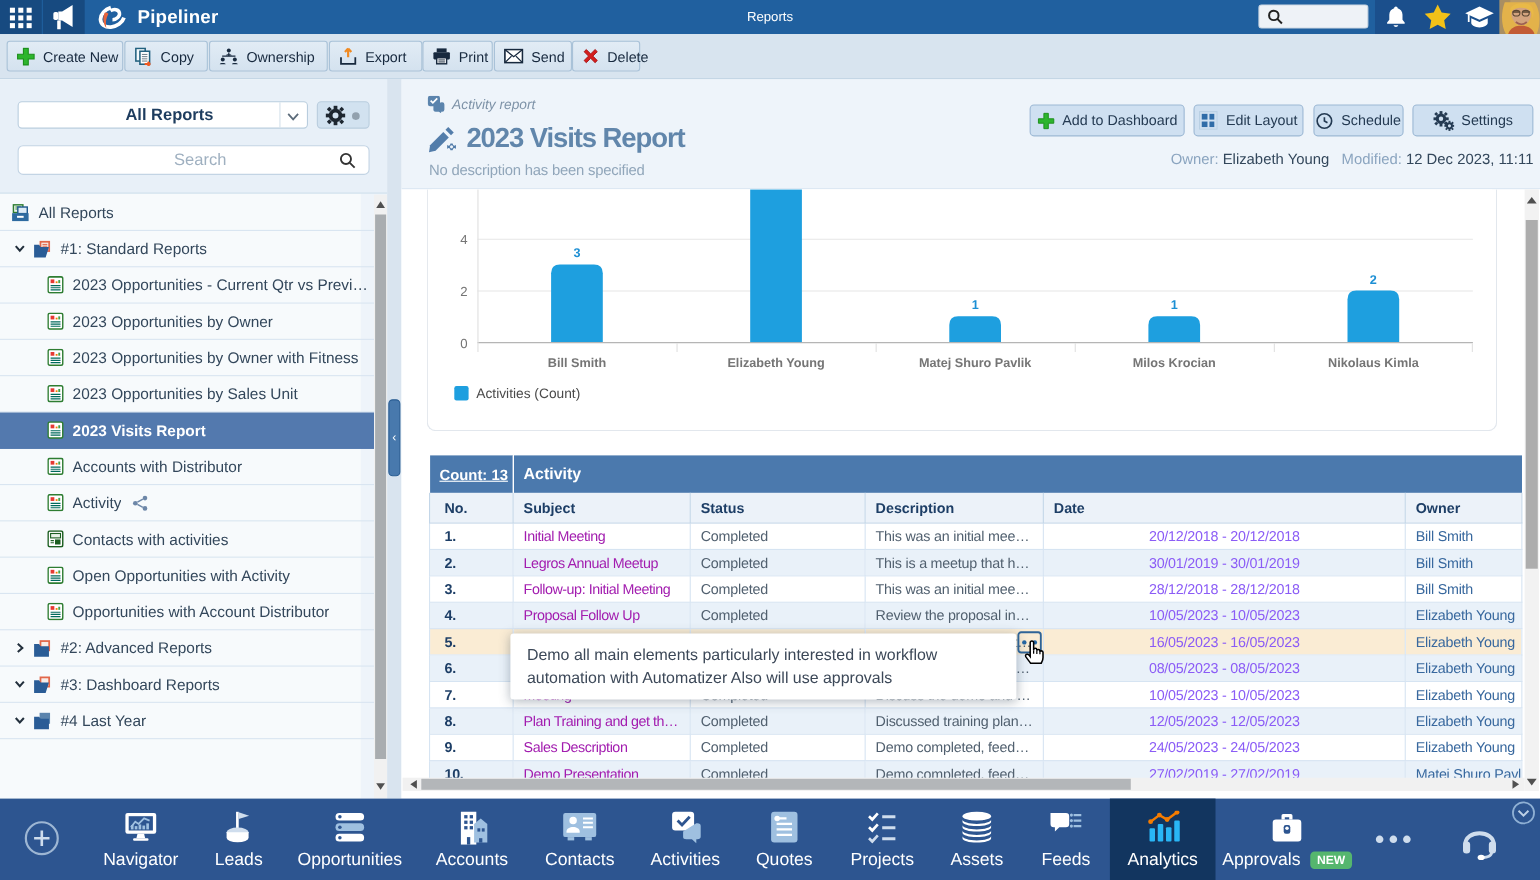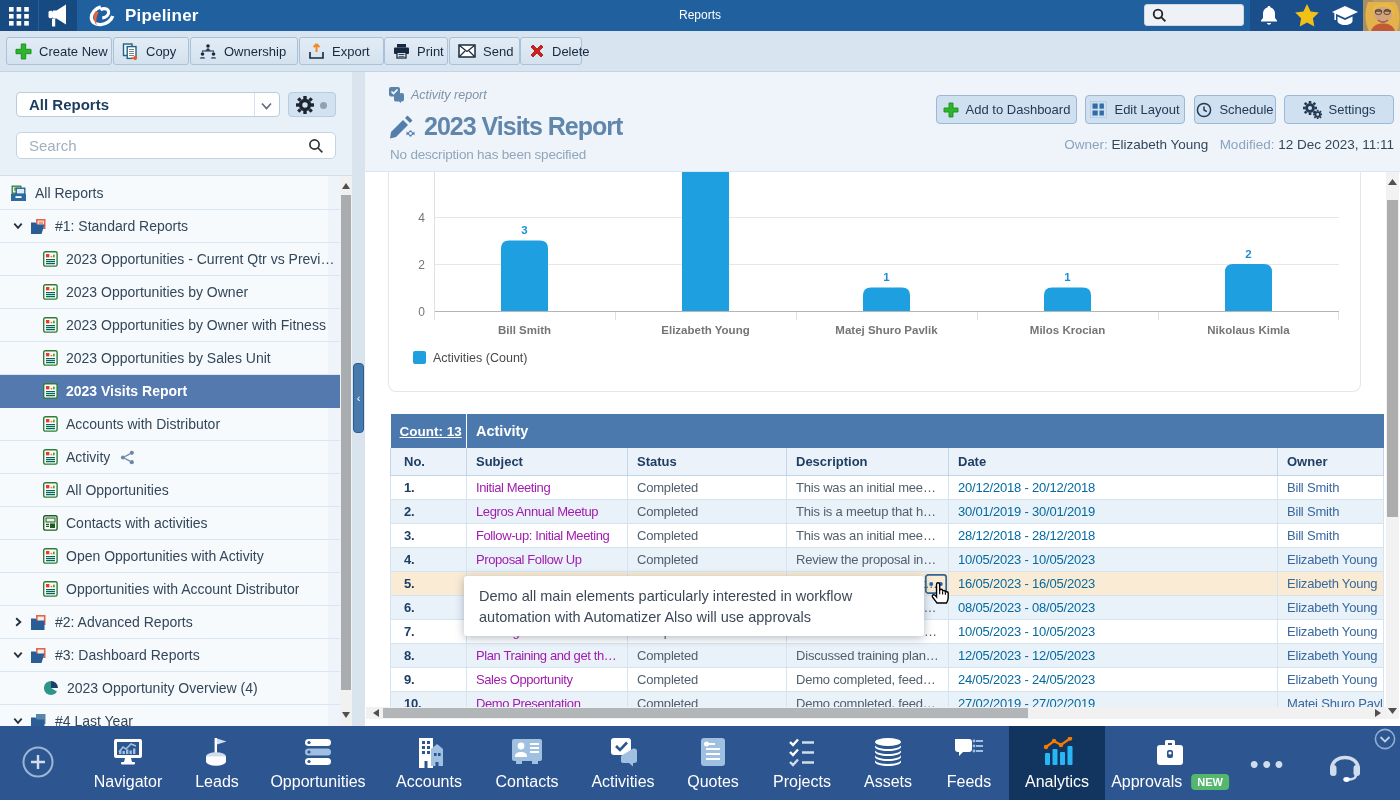--- a/index.html
+++ b/index.html
@@ -20,21 +20,21 @@
 
   
   #toolbar { position:absolute; left:0; top:31px; width:1400px; height:41px; background:#d8e4ef;
     border-bottom:1px solid #c2d4e4; }
   .tbtn { position:absolute; top:6px; height:28px; background:linear-gradient(#e2ecf5,#d4e2ef);
     border:1px solid #a9c2d8; border-radius:3px; display:flex; align-items:center;
     font-size:13px; color:#17293e; padding:0 8px; white-space:nowrap; }
   .tbtn svg { margin-right:7px; flex-shrink:0; }
 
   
-  #sidebar { position:absolute; left:0; top:72px; width:328px; height:654px; background:#f7fafc; }
+  #sidebar { position:absolute; left:0; top:72px; width:328px; height:654px; background:#f7fafc;text-align:center; }
   #sidepanel { position:absolute; left:0; top:0; width:352px; height:104px; background:#e8f0f8;
     border-bottom:1px solid #d0dfec; }
   #dropdown { position:absolute; left:16px; top:20px; width:264px; height:25px; background:#fff;
     border:1px solid #b9cdde; border-radius:4px; font-size:15px; font-weight:bold; color:#1d3c5e;
     line-height:23px; padding-left:12px; }
   #dd-sep { position:absolute; right:24px; top:0; width:1px; height:23px; background:#d5e1ec; }
   #gearbtn { position:absolute; left:288px; top:20px; width:48px; height:25px; background:#d2e2f0;
     border:1px solid #b9cdde; border-radius:4px; }
   #sidesearch { position:absolute; left:16px; top:60px; width:320px; height:27px; background:#fff;
     border:1px solid #c3d4e4; border-radius:5px; font-size:15px; color:#9fb0c0; line-height:25px;
@@ -83,21 +83,21 @@
   #rpttable .h1 th { background:#4b79ad; color:#fff; height:34px; text-align:left; font-size:13.5px; }
   #rpttable .h2 th { background:#ecf2f9; color:#1d3e66; height:27px; text-align:left;
     border:1px solid #c3d6e8; border-top:none; }
   #rpttable td { height:24px; border:1px solid #d6e4f2; color:#51606f; letter-spacing:-0.2px; }
   #rpttable td:first-child { color:#1d3e66; font-weight:bold; padding-left:13px; }
   #rpttable .h2 th:first-child { padding-left:13px; }
   #rpttable tr.alt td { background:#e9f1f9; }
   #rpttable tr.hov td { background:#faecd4; }
   #rpttable td.subj { color:#a21caf; text-overflow:ellipsis; letter-spacing:-0.4px; }
   #rpttable td.owner { color:#38689e; }
-  #rpttable td.date { text-align:left; color:#0369a1; }
+  #rpttable td.date { text-align:center; color:#8b5cf6; }
   #rpttable td.desc { text-overflow:ellipsis; }
   #rpttable td.owner { padding:0 0 0 9px; }
 
   
   #tooltip { position:absolute; left:99px; top:404px; width:460px; height:60px; background:#fff;
     border-radius:3px; box-shadow:0 2px 10px rgba(40,60,80,.35); font-size:14.5px; color:#3c4858;
     padding:10px 0 0 15px; line-height:21px; }
 
   
   .sb-v { position:absolute; left:1021px; top:0; width:13px; height:547px; background:#f2f2f2; }
@@ -382,59 +382,48 @@
           <g fill="#6d87a8">
             <circle cx="11.8" cy="2.8" r="2.1"></circle>
             <circle cx="3" cy="7.5" r="2.1"></circle>
             <circle cx="11.8" cy="12.2" r="2.1"></circle>
           </g>
           <path d="M4.9 6.5 L9.9 3.8 M4.9 8.5 L9.9 11.2" stroke="#6d87a8" stroke-width="1.4"></path>
         </svg>
       </div>
     <div class="trow">
         <span style="width:43px"></span>
+        <svg class="ticon" width="15" height="16" viewBox="0 0 15 16">
+          <rect x=".7" y=".7" width="13.4" height="14.4" rx="1.6" fill="#fff" stroke="#1b5e20" stroke-width="1.4"></rect>
+          <rect x="3" y="3" width="9" height="4" fill="#e8f2e8" stroke="#1b5e20" stroke-width="1"></rect>
+          <rect x="7" y="8.4" width="5" height="4.6" fill="#1b5e20"></rect>
+          <path d="M3 9.4 H6 M3 11.4 H6" stroke="#1b5e20" stroke-width="1.1"></path>
+        </svg>
+      <span class="txt">Contacts with activities</span>
+      </div>
+    <div class="trow">
+        <span style="width:43px"></span>
         <svg class="ticon doc" width="15" height="16" viewBox="0 0 15 16">
           <rect x=".7" y=".7" width="13.4" height="14.4" rx="1.6" fill="#fff" stroke="#2e7d32" stroke-width="1.4"></rect>
           <rect x="3" y="3" width="3.4" height="3.4" fill="#e53935"></rect>
           <rect x="7.6" y="4.8" width="1.7" height="1.6" fill="#f57c00"></rect>
           <rect x="10" y="3.6" width="1.7" height="2.8" fill="#43a047"></rect>
           <path d="M3 8.6 H12 M3 10.6 H12 M3 12.6 H12" stroke="#00695c" stroke-width="1.1"></path>
         </svg>
-      <span class="txt">All Opportunities</span>
-      </div>
-    <div class="trow">
-        <span style="width:43px"></span>
-        <svg class="ticon" width="15" height="16" viewBox="0 0 15 16">
-          <rect x=".7" y=".7" width="13.4" height="14.4" rx="1.6" fill="#fff" stroke="#1b5e20" stroke-width="1.4"></rect>
-          <rect x="3" y="3" width="9" height="4" fill="#e8f2e8" stroke="#1b5e20" stroke-width="1"></rect>
-          <rect x="7" y="8.4" width="5" height="4.6" fill="#1b5e20"></rect>
-          <path d="M3 9.4 H6 M3 11.4 H6" stroke="#1b5e20" stroke-width="1.1"></path>
-        </svg>
-      <span class="txt">Contacts with activities</span>
+      <span class="txt">Open Opportunities with Activity</span>
       </div>
     <div class="trow">
         <span style="width:43px"></span>
         <svg class="ticon doc" width="15" height="16" viewBox="0 0 15 16">
           <rect x=".7" y=".7" width="13.4" height="14.4" rx="1.6" fill="#fff" stroke="#2e7d32" stroke-width="1.4"></rect>
           <rect x="3" y="3" width="3.4" height="3.4" fill="#e53935"></rect>
           <rect x="7.6" y="4.8" width="1.7" height="1.6" fill="#f57c00"></rect>
           <rect x="10" y="3.6" width="1.7" height="2.8" fill="#43a047"></rect>
           <path d="M3 8.6 H12 M3 10.6 H12 M3 12.6 H12" stroke="#00695c" stroke-width="1.1"></path>
         </svg>
-      <span class="txt">Open Opportunities with Activity</span>
-      </div>
-    <div class="trow">
-        <span style="width:43px"></span>
-        <svg class="ticon doc" width="15" height="16" viewBox="0 0 15 16">
-          <rect x=".7" y=".7" width="13.4" height="14.4" rx="1.6" fill="#fff" stroke="#2e7d32" stroke-width="1.4"></rect>
-          <rect x="3" y="3" width="3.4" height="3.4" fill="#e53935"></rect>
-          <rect x="7.6" y="4.8" width="1.7" height="1.6" fill="#f57c00"></rect>
-          <rect x="10" y="3.6" width="1.7" height="2.8" fill="#43a047"></rect>
-          <path d="M3 8.6 H12 M3 10.6 H12 M3 12.6 H12" stroke="#00695c" stroke-width="1.1"></path>
-        </svg>
       <span class="txt">Opportunities with Account Distributor</span>
       </div>
     <div class="trow">
       <svg class="chev" width="13" height="13" viewBox="0 0 13 13">
           <path d="M4.5 2.5 L9 6.5 L4.5 10.5" stroke="#23303d" stroke-width="2" fill="none"></path>
         </svg>
       <span style="width:6px"></span>
       <svg class="ticon" width="17" height="17" viewBox="0 0 17 17">
         <rect x="6" y="1" width="9.5" height="10" fill="#e2674a"></rect>
         <rect x="7.6" y="2.6" width="6.3" height="7" fill="#f7ece8"></rect>
@@ -446,28 +435,20 @@
       <svg class="chev" width="13" height="13" viewBox="0 0 13 13">
           <path d="M2.5 4 L6.5 8.5 L10.5 4" stroke="#23303d" stroke-width="2" fill="none"></path>
         </svg>
       <span style="width:6px"></span>
       <svg class="ticon" width="17" height="17" viewBox="0 0 17 17">
         <rect x="6" y="1" width="9.5" height="10" fill="#e2674a"></rect>
         <rect x="7.6" y="2.6" width="6.3" height="7" fill="#f7ece8"></rect>
         <path d="M1 4.5 L5.5 4.5 L7 6.5 L14.5 6.5 L11.5 16 L1 16 Z" fill="#2a5c96"></path>
       </svg>
       <span class="txt">#3: Dashboard Reports</span>
-      </div>
-    <div class="trow">
-        <span style="width:43px"></span>
-      <svg class="ticon" width="16" height="16" viewBox="0 0 16 16">
-        <path d="M8 8 L8 1 A7 7 0 0 1 15 8 Z" fill="#1d3e66"></path>
-        <path d="M8 8 L14 11.5 A7 7 0 1 1 8 1 Z" fill="#2e9688"></path>
-      </svg>
-      <span class="txt">2023 Opportunity Overview (4)</span>
       </div>
     <div class="trow">
       <svg class="chev" width="13" height="13" viewBox="0 0 13 13">
           <path d="M2.5 4 L6.5 8.5 L10.5 4" stroke="#23303d" stroke-width="2" fill="none"></path>
         </svg>
       <span style="width:6px"></span>
       <svg class="ticon" width="17" height="17" viewBox="0 0 17 17">
         <rect x="6" y="1" width="9.5" height="10" fill="#5b84ad"></rect>
         <path d="M1 4.5 L5.5 4.5 L7 6.5 L14.5 6.5 L14.5 16 L1 16 Z" fill="#2a5c96"></path>
       </svg>
@@ -613,21 +594,21 @@
       <tr class="alt">
             <td>8.</td>
             <td class="subj">Plan Training and get their feedback</td>
             <td>Completed</td>
             <td class="desc">Discussed training plans with the team</td>
             <td class="date">12/05/2023 - 12/05/2023</td>
             <td class="owner">Elizabeth Young</td>
           </tr>
       <tr>
             <td>9.</td>
-            <td class="subj">Sales Opportunity</td>
+            <td class="subj">Sales Description</td>
             <td>Completed</td>
             <td class="desc">Demo completed, feedback collected</td>
             <td class="date">24/05/2023 - 24/05/2023</td>
             <td class="owner">Elizabeth Young</td>
           </tr>
       <tr class="alt">
             <td>10.</td>
             <td class="subj">Demo Presentation</td>
             <td>Completed</td>
             <td class="desc">Demo completed, feedback collected</td>

